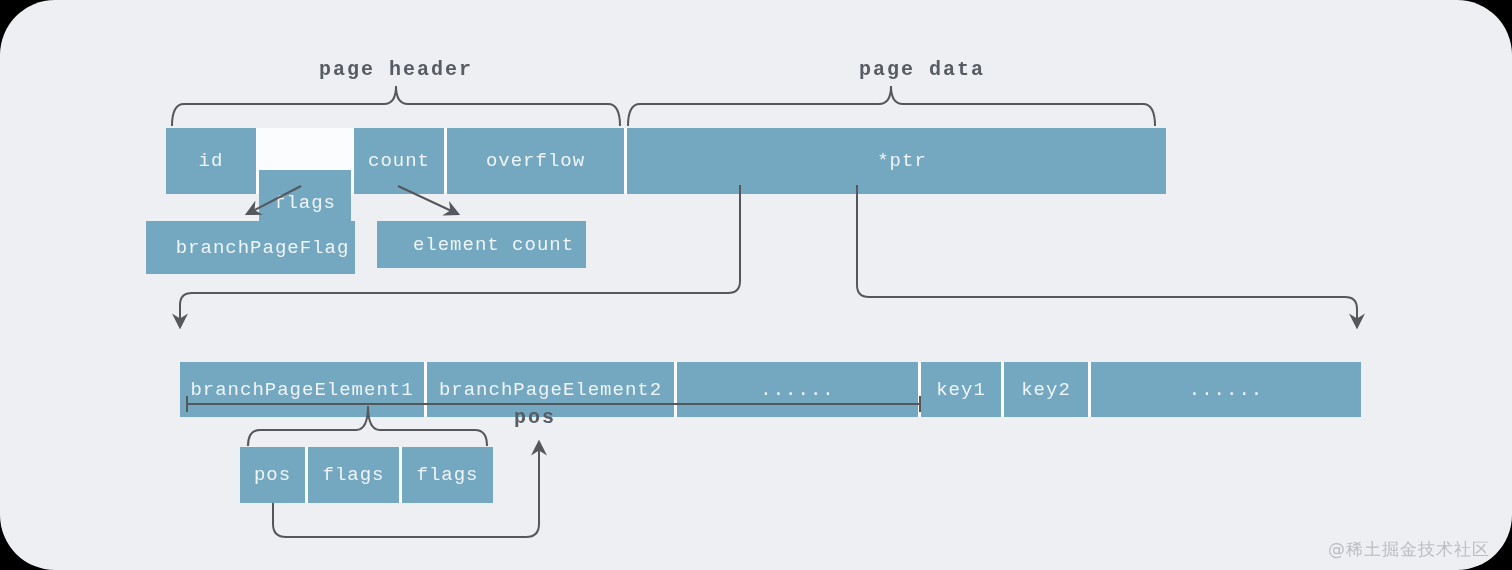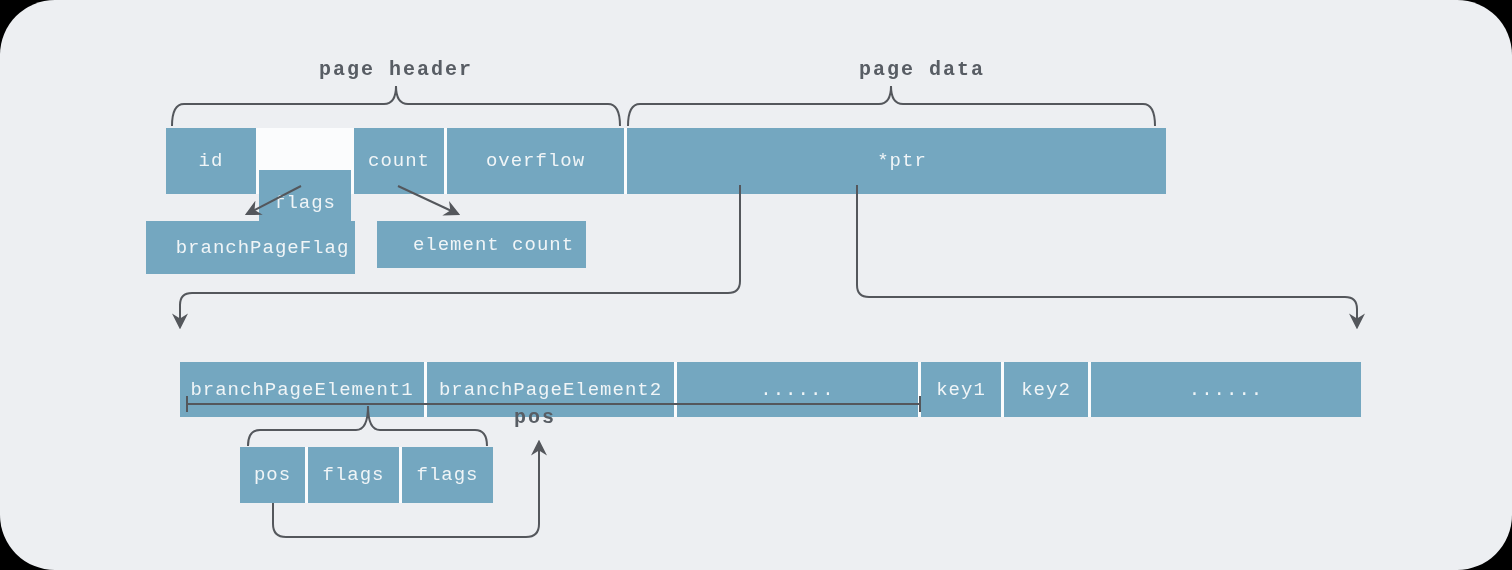--- a/index.html
+++ b/index.html
@@ -98,13 +98,14 @@
 
     <path marker-end="url(#arrow)" d="M857,185 V285 Q857,297 869,297 H1345 Q1357,297 1357,309 V327"></path>
 
     <path d="M187,404 H920 M187,396 V412 M920,396 V412"></path>
 
     <path d="M248,446 Q248,430 260,430 H356 Q368,430 368,406 Q368,430 380,430 H475 Q487,430 487,446"></path>
 
     <path marker-end="url(#arrow)" d="M273,503 V524 Q273,537 286,537 H526 Q539,537 539,524 V442"></path>
   </svg>
 
+  <div class="watermark">@稀土掘金技术社区</div>
 </div>
 
 </body></html>

